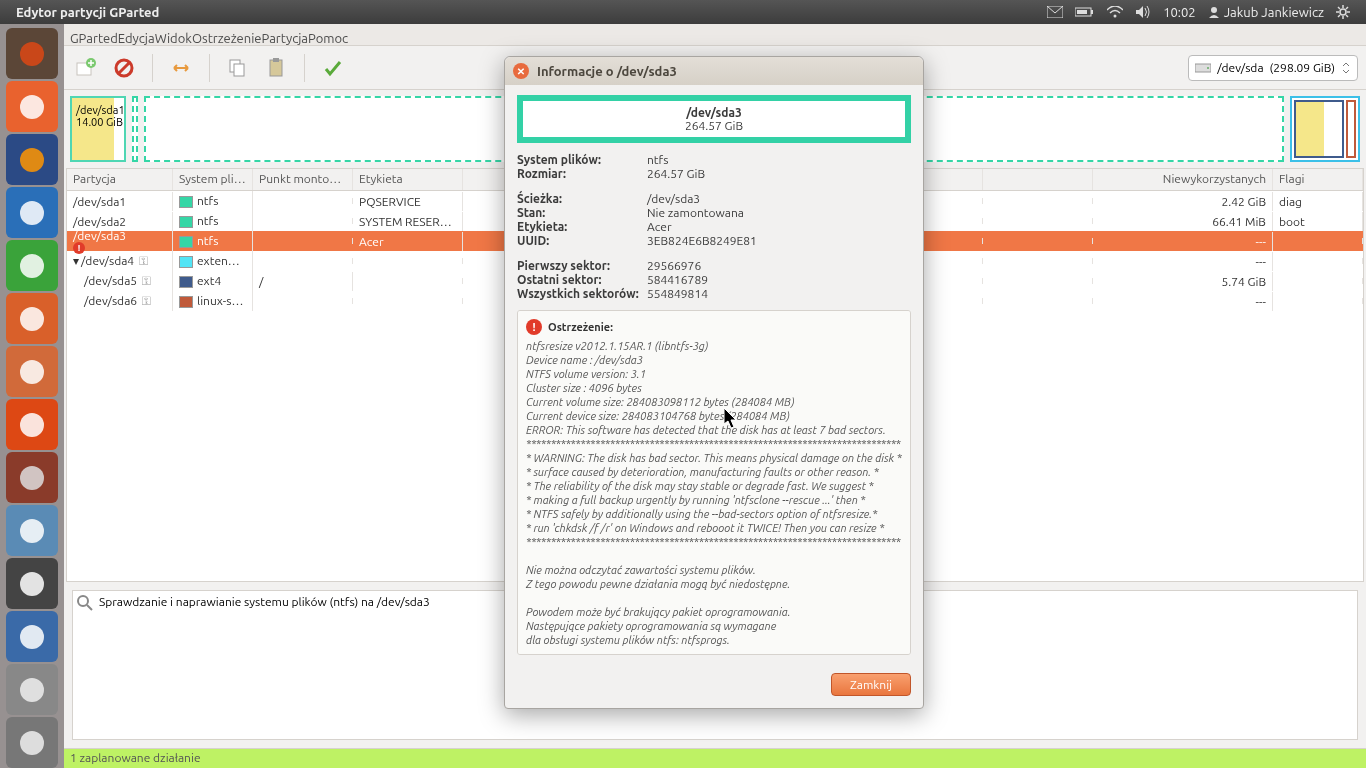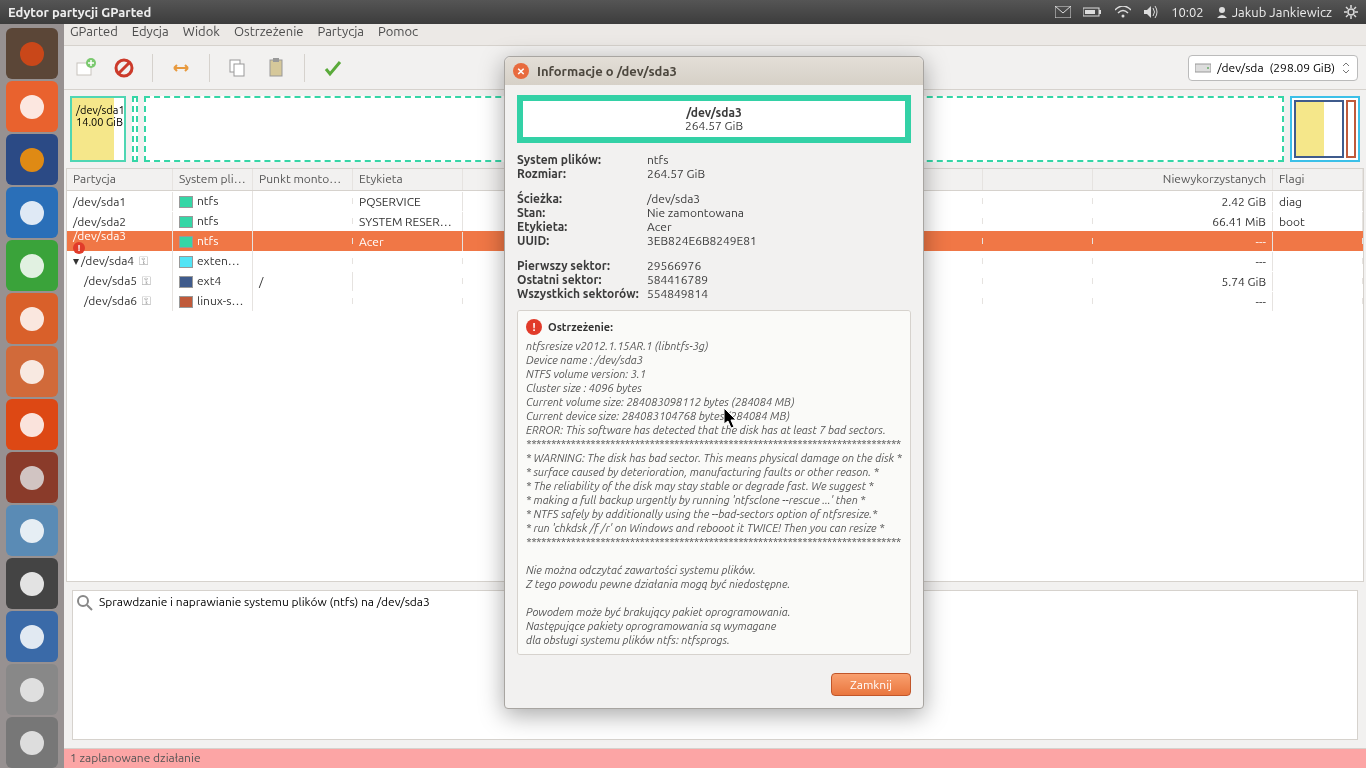--- a/index.html
+++ b/index.html
@@ -1,32 +1,32 @@
 <!DOCTYPE html>
 <html><head>
 <meta charset="utf-8">
 <style>
 * { box-sizing: border-box; margin: 0; padding: 0; font-family: Ubuntu, "Segoe UI", Arial, sans-serif; }
 body { width: 1366px; height: 768px; background: #f2f1f0; overflow: hidden; position: relative; font-size: 13px; }
 
 
-.top-panel { height: 24px; background: linear-gradient(#555,#3c3c3c); color:#eee; display:flex; align-items:center; padding:0 8px; font-size:13px; }
+.top-panel { height: 24px; background: linear-gradient(#555,#3c3c3c); color:#eee; display:flex; align-items:center; padding:0 16px; font-size:13px; }
 .top-panel .title { flex:0 0 auto; font-weight:bold; }
 .top-panel .spacer { flex:1; }
 .top-panel .ind { margin-left:12px; display:flex; align-items:center; gap:4px; }
 .top-panel svg { fill:#ddd; }
 
 
 .launcher { position:absolute; left:0; top:24px; width:64px; bottom:0; background: rgba(60,50,50,0.5); display:flex; flex-direction:column; align-items:center; padding-top:4px; gap:2px;}
 .launcher .app { width:52px; height:52px; border-radius:6px; display:flex; align-items:center; justify-content:center; }
 .launcher .app svg { width:36px; height:36px; }
 
 
 .gparted { position:absolute; left:64px; top:24px; right:0; bottom:0; background:#f2f1f0; display:flex; flex-direction:column; }
-.menubar { height:22px; background:#ece9e6; border-bottom:1px solid #d6d2cd; display:flex; align-items:flex-start; padding:0 6px; gap:14px; color:#4c4c4c; font-size:13px;}
+.menubar { height:22px; background:#ece9e6; border-bottom:1px solid #d6d2cd; display:flex; align-items:flex-end; padding:0 6px; color:#4c4c4c; font-size:13px;}
 .menubar span { cursor:default; }
 .toolbar { height:44px; background:#f2f1f0; border-bottom:1px solid #d6d2cd; display:flex; align-items:center; padding:0 8px; gap:10px;}
 .toolbar .tb { width:28px; height:28px; display:flex; align-items:center; justify-content:center; border-radius:3px;}
 .toolbar .sep { width:1px; height:28px; background:#d6d2cd; margin:0 4px;}
 .toolbar .disk-select { margin-left:auto; background:#fff; border:1px solid #bbb; border-radius:4px; height:26px; display:flex; align-items:center; padding:0 6px; gap:6px; font-size:12px;}
 
 
 .pbar-row { height:78px; background:#f2f1f0; display:flex; padding:6px; gap:6px;}
 .pbar-seg { border:2px dashed #4fd6b3; position:relative; background:#fff;}
 .pbar-seg.solid { border:2px solid #4fd6b3; }
@@ -40,21 +40,21 @@
 .ptable-body { flex:1; overflow:auto; }
 .ptable-row { display:flex; height:20px; font-size:12px; color:#333; align-items:center;}
 .ptable-row.sel { background:#f07746; color:#fff;}
 .col-part{width:106px;} .col-fs{width:80px;} .col-mp{width:100px;} .col-lbl{width:110px;}
 .col-size{flex:1;} .col-used{width:110px;text-align:right;} .col-unu{width:180px;text-align:right;} .col-flags{width:90px;}
 .fs-swatch{display:inline-block;width:14px;height:12px;margin-right:4px;vertical-align:middle;border:1px solid #999;}
 .key-icon{display:inline-block;width:14px;height:14px;margin-left:2px;color:#999;}
 
 
 .log-area { height:150px; background:#fff; border:1px solid #d6d2cd; margin:8px; font-size:12px; padding:4px; display:flex; gap:6px;}
-.statusbar{height:20px;background:#fca5a5;border-top:1px solid #d6d2cd;font-size:12px;color:#555;padding:2px 6px;}
+.statusbar{height:20px;background:#bef264;border-top:1px solid #d6d2cd;font-size:12px;color:#555;padding:2px 6px;}
 
 
 .dialog { position:absolute; left:504px; top:56px; width:420px; background:#f2f1f0; border:1px solid #a8a5a1; border-radius:6px 6px 4px 4px; box-shadow: 0 6px 24px rgba(0,0,0,0.35); display:flex; flex-direction:column; }
 .dialog-title{height:28px;background:linear-gradient(#e3ded7,#d6d0c7);border-radius:6px 6px 0 0;display:flex;align-items:center;padding:0 8px;gap:8px;font-weight:bold;color:#4c473e;}
 .dialog-close{width:16px;height:16px;border-radius:50%;background:#e86b3e;display:flex;align-items:center;justify-content:center;color:#fff;font-size:10px;font-weight:bold;}
 .dialog-body{padding:10px 12px;font-size:12px;color:#3b3b3b;}
 .dpbar{height:48px;border:6px solid #33d1a6;background:#fff;display:flex;align-items:center;justify-content:center;flex-direction:column;font-size:12px;margin-bottom:10px;}
 .kv{display:flex;margin:1px 0;}
 .kv b{width:130px;}
 .warn-box{border:1px solid #d6d2cd;background:#fafaf8;border-radius:3px;margin-top:10px;padding:8px;font-size:11px;color:#555;font-style:italic;line-height:14px;max-height:345px;overflow:auto;}

